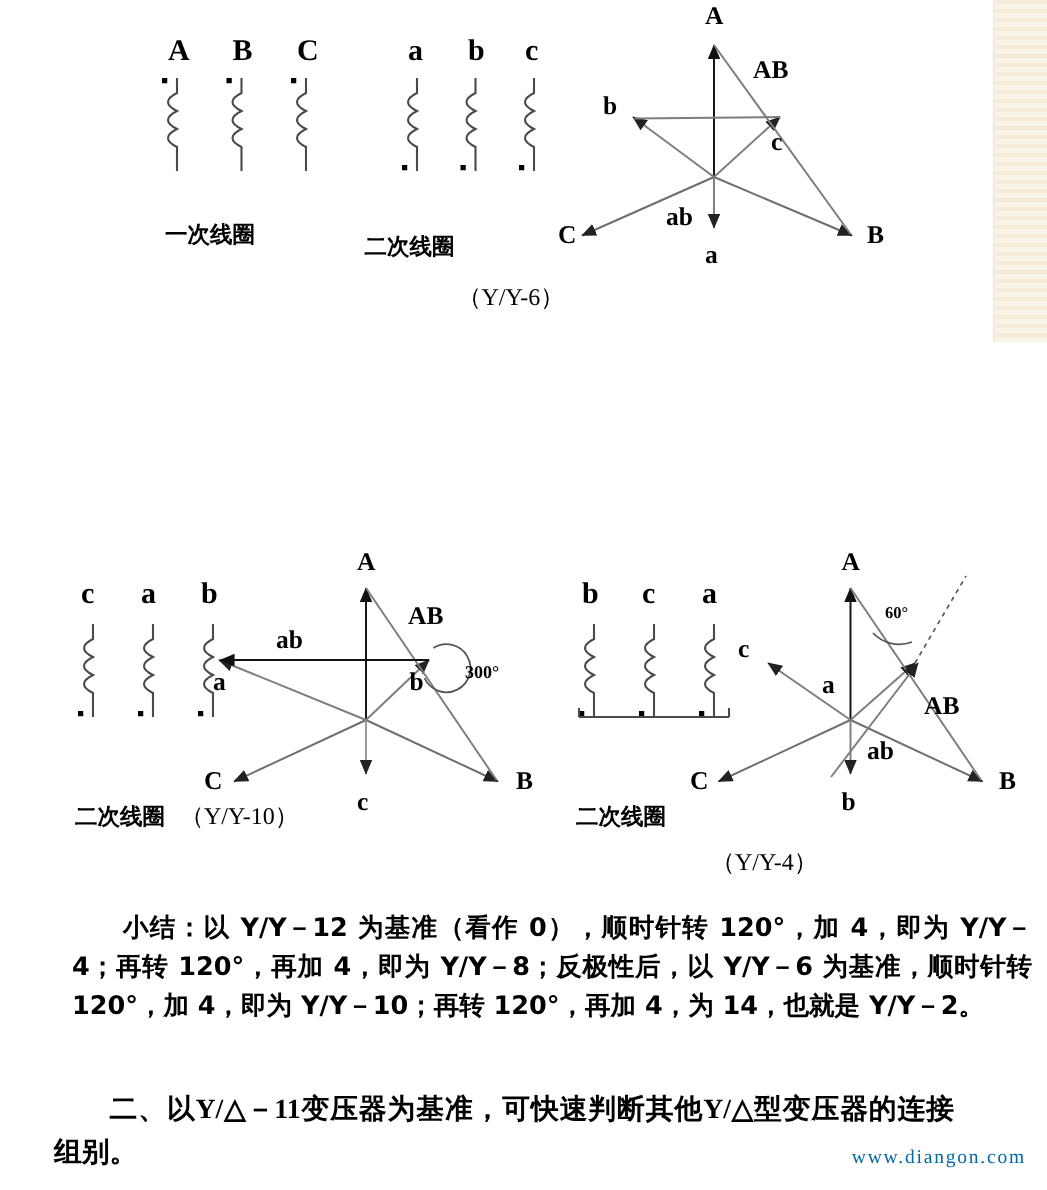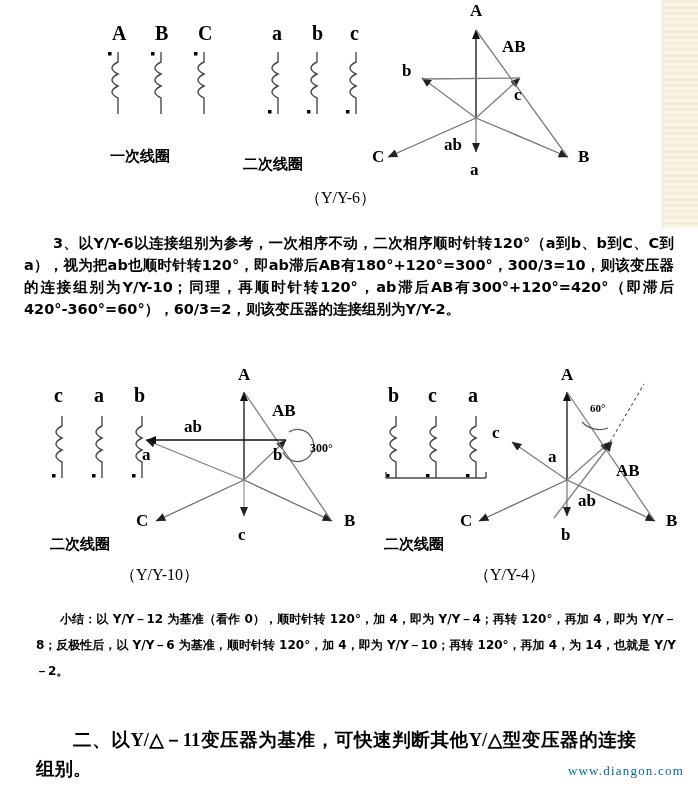--- a/index.html
+++ b/index.html
@@ -147,23 +147,20 @@
       <text x="188" y="162" font-size="17">B</text>
       <text x="-18" y="162" font-size="17">C</text>
       <text x="80" y="175" font-size="17">a</text>
       <text x="12" y="76" font-size="17">b</text>
       <text x="124" y="100" font-size="17">c</text>
       <text x="112" y="52" font-size="17">AB</text>
       <text x="54" y="150" font-size="17">ab</text>
     </svg>
   </div>
 
-  <div class="para" style="left:24px;top:232px;width:650px;">
-    <span class="indent">3、以Y/Y-6以连接组别为参考，一次相序不动，二次相序顺时针转120°（a到b、b到C、C到a），视为把ab也顺时针转120°，即ab滞后AB有180°+120°=300°，300/3=10，则该变压器的连接组别为Y/Y-10；同理，再顺时针转120°，ab滞后AB有300°+120°=420°（即滞后420°-360°=60°），60/3=2，则该变压器的连接组别为Y/Y-2。</span>
-  </div>
 
   <div class="coilgroup" style="left:48px;top:380px;">
     <svg width="160" height="160" viewBox="0 0 160 160">
       <text x="6" y="22" font-size="20">c</text>
       <text x="46" y="22" font-size="20">a</text>
       <text x="86" y="22" font-size="20">b</text>
       <g stroke="#4a4a4a" stroke-width="1.4" fill="none">
         <g transform="translate(14,36)">
           <path d="M0,0 L0,10 q-12,6 0,12 q-12,6 0,12 q-12,6 0,12 L0,62"></path>
           <rect x="-10" y="58" width="3.5" height="3.5" fill="#000" stroke="none"></rect>
@@ -173,21 +170,21 @@
           <rect x="-10" y="58" width="3.5" height="3.5" fill="#000" stroke="none"></rect>
         </g>
         <g transform="translate(94,36)">
           <path d="M0,0 L0,10 q-12,6 0,12 q-12,6 0,12 q-12,6 0,12 L0,62"></path>
           <rect x="-10" y="58" width="3.5" height="3.5" fill="#000" stroke="none"></rect>
         </g>
       </g>
     </svg>
   </div>
   <div class="abs caption" style="left:50px;top:535px;">二次线圈</div>
-  <div class="abs fig-caption" style="left:120px;top:565px;">（Y/Y-10）</div>
+  <div class="abs fig-caption" style="left:120px;top:534px;">（Y/Y-10）</div>
 
   <div class="abs" style="left:160px;top:366px;">
     <svg width="260" height="190" viewBox="0 0 260 190">
 
       <g stroke-width="1.3" fill="none">
         <line x1="84" y1="114" x2="84" y2="26" stroke="#111" marker-end="url(#ah-dark)"></line>
         <line x1="84" y1="114" x2="172" y2="155" stroke="#6e6e6e" marker-end="url(#ah-gray)"></line>
         <line x1="84" y1="114" x2="-4" y2="155" stroke="#6e6e6e" marker-end="url(#ah-gray)"></line>
         <line x1="84" y1="114" x2="84" y2="150" stroke="#9a9a9a" marker-end="url(#ah-gray)"></line>
         <line x1="84" y1="114" x2="-14" y2="74" stroke="#7d7d7d" marker-end="url(#ah-gray)"></line>
@@ -259,21 +256,21 @@
       <text x="-26" y="160" font-size="17">C</text>
       <text x="62" y="96" font-size="17">a</text>
       <text x="75" y="174" font-size="17">b</text>
       <text x="6" y="72" font-size="17">c</text>
       <text x="130" y="110" font-size="17">AB</text>
       <text x="92" y="140" font-size="17">ab</text>
       <text x="104" y="46" font-size="11">60°</text>
     </svg>
   </div>
 
-  <div class="para" style="left:36px;top:606px;width:640px;line-height:26px;font-size:12px;">
+  <div class="para" style="left:48px;top:606px;width:640px;line-height:26px;font-size:17px;">
     <span class="indent">小结：以 Y/Y－12 为基准（看作 0），顺时针转 120°，加 4，即为 Y/Y－4；再转 120°，再加 4，即为 Y/Y－8；反极性后，以 Y/Y－6 为基准，顺时针转 120°，加 4，即为 Y/Y－10；再转 120°，再加 4，为 14，也就是 Y/Y－2。</span>
   </div>
 
   <div class="para serif" style="left:36px;top:726px;width:600px;font-size:18.5px;line-height:29px;">
     <span class="indent">二、以Y/△－11变压器为基准，可快速判断其他Y/△型变压器的连接组别。</span>
   </div>
 
   <div class="watermark">www.diangon.com</div>
 
 </div>

